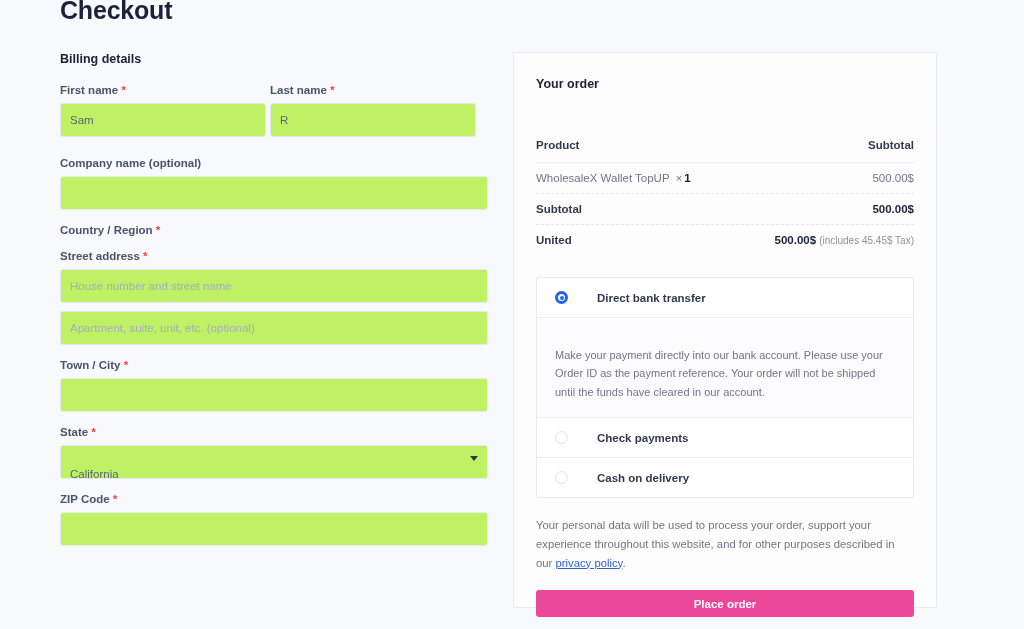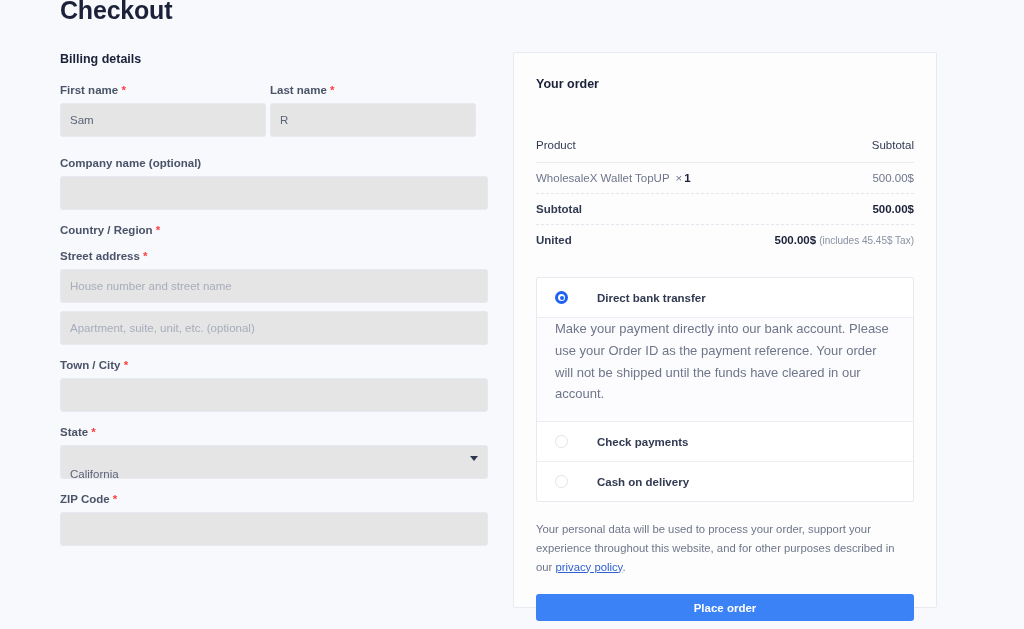--- a/index.html
+++ b/index.html
@@ -48,21 +48,21 @@
     font-size: 11.5px;
     color: #4a5368;
     margin-bottom: 7px;
     font-weight: 600;
   }
   .req { color: #ff3b3b; font-weight: bold; }
   .f-input, .f-select {
     display: block;
     width: 100%;
     height: 22px;
-    background: #e5e5e5;
+    background: #bef264;
     border: 1px solid #e6e9ef;
     border-radius: 3px;
     padding: 16px 9px;
     font-size: 11.5px;
     font-family: "Liberation Sans", sans-serif;
     color: #5c6479;
     outline: none;
   }
   .f-input::placeholder { color: #a7adbb; }
   .f-input.sub { margin-top: 8px; }
@@ -99,21 +99,21 @@
     color: #1b2139;
     margin-bottom: 22px;
   }
   .o-row {
     display: flex;
     justify-content: space-between;
     align-items: baseline;
     font-size: 11.5px;
     padding: 9px 0;
   }
-  .o-head { color: #313a52; font-weight: 400; padding-top: 0; padding-bottom: 11px; margin-top: 48px; }
+  .o-head { color: #313a52; font-weight: 700; padding-top: 0; padding-bottom: 11px; margin-top: 48px; }
   .o-sep-solid { border-top: 1px solid #e9ecf1; }
   .o-sep-dot { border-top: 1px dashed #e2e6ee; }
   .prod-name { color: #6e7689; }
   .prod-x { color: #6e7689; margin: 0 2px 0 6px; }
   .prod-qty { color: #1b2139; font-weight: bold; }
   .o-amt { color: #6e7689; }
   .o-label-b { color: #313a52; font-weight: 600; }
   .o-amt-b { color: #1b2139; font-weight: bold; }
   .tax-note { color: #8a91a3; font-weight: normal; font-size: 10px; margin-left: 3px; }
   
@@ -149,22 +149,22 @@
   }
   .radio.on::after {
     content: "";
     position: absolute;
     left: 1.5px; top: 1.5px;
     width: 4px; height: 4px;
     border-radius: 50%;
     background: #1f62f2;
   }
   .pay-desc {
-    padding: 0 18px 16px 18px;
-    font-size: 13px;
+    padding: 28px 18px 16px 18px;
+    font-size: 11px;
     line-height: 1.68;
     color: #6e7689;
     border-top: 1px solid #eceef3;
     border-bottom: 1px solid #eceef3;
     background: #fcfcfe;
   }
   .privacy {
     margin-top: 18px;
     font-size: 11.3px;
     line-height: 1.65;
@@ -172,21 +172,21 @@
   }
   .privacy a {
     color: #2f5fd0;
     text-decoration: underline;
   }
   .place-order {
     display: block;
     width: 100%;
     margin-top: 18px;
     height: 27px;
-    background: #3b82f6;
+    background: #ec4899;
     border: none;
     border-radius: 3px;
     color: #ffffff;
     font-size: 11.5px;
     font-weight: bold;
     font-family: "Liberation Sans", sans-serif;
     cursor: pointer;
   }
 </style>
 </head>

